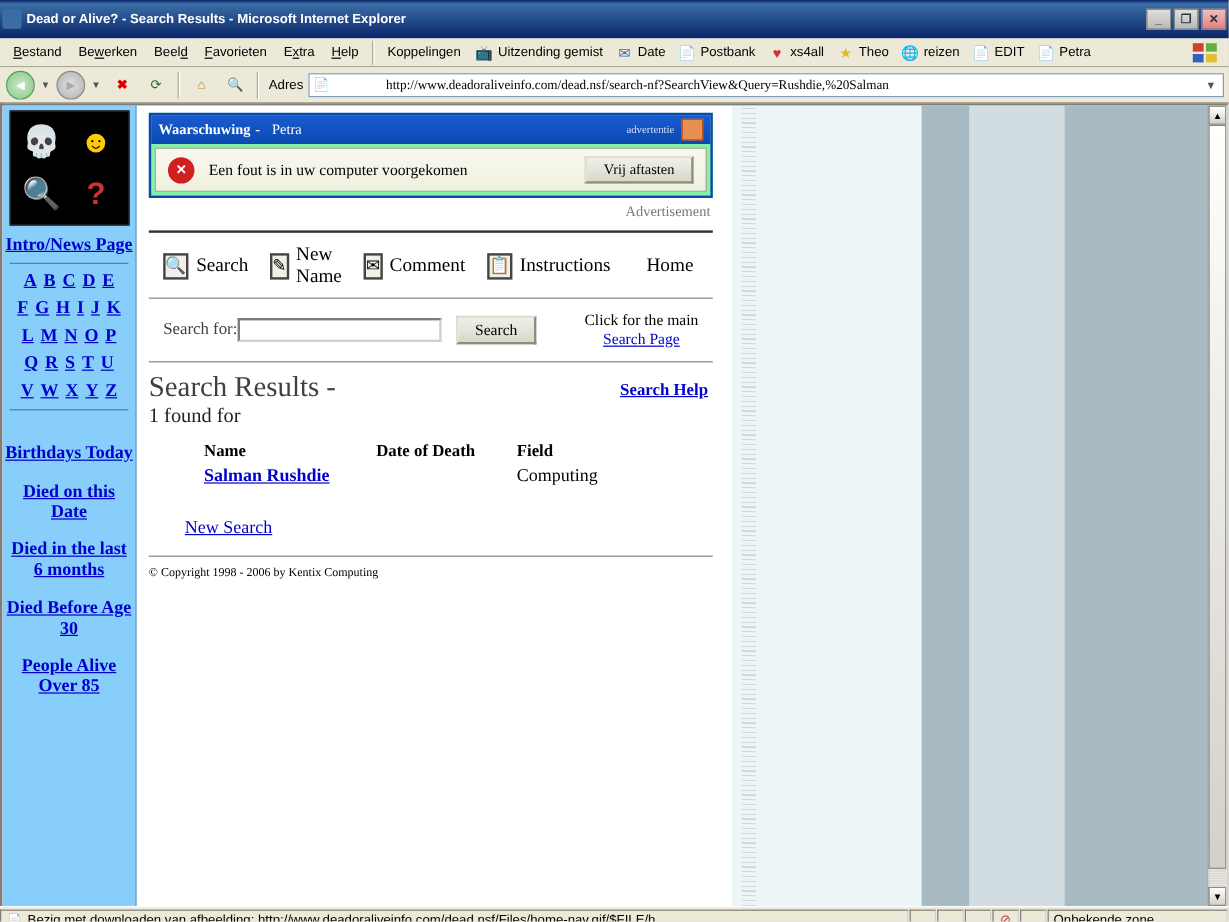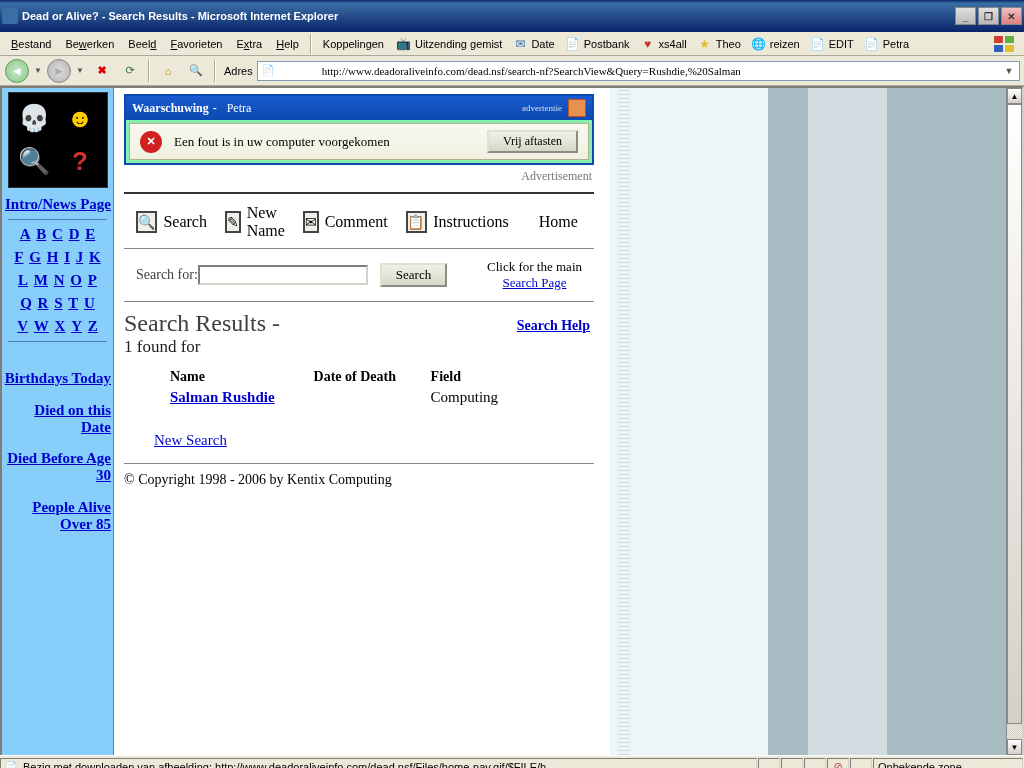--- a/index.html
+++ b/index.html
@@ -28,21 +28,21 @@
 .navbar .sep { width: 2px; height: 22px; border-left: 1px solid #aca899; border-right: 1px solid #fff; margin: 0 4px; }
 .navbar .adres { font-size: 11px; margin: 14px 4px; }
 .navbar .urlbar { flex: 1; height: 20px; background: white; border: 1px solid #7f9db9; display: flex; align-items: center; padding: 0 2px; }
 .navbar .urlbar .pageicon { width: 16px; height: 16px; margin-right: 2px; display: flex; align-items: center; justify-content: center; font-size: 11px; }
 .navbar .urlbar input { flex: 1; border: none; outline: none; font-size: 11px; font-family: Tahoma; padding-left: 44px; }
 .navbar .urlbar .dd { width: 16px; text-align: center; color: #555; font-size: 9px; }
 .content { height: 669px; display: flex; background: white; border: 2px inset #d4d0c8; border-bottom: none; overflow: hidden; position: relative; }
 .sidebar { width: 112px; background: #87cefa; border-right: 1px solid #4682b4; padding: 4px 2px; text-align: center; font-family: "Times New Roman", serif; }
 .logogrid { background: black; width: 100px; height: 96px; margin: 0 auto 8px; display: grid; grid-template-columns: 1fr 1fr; grid-template-rows: 1fr 1fr; gap: 4px; padding: 6px; border: 1px solid #333; }
 .logocell { display: flex; align-items: center; justify-content: center; font-size: 26px; }
-.sidelink { color: #0000cd; text-decoration: underline; font-size: 15px; font-weight: bold; display: block; margin: 3px 0; line-height: 1.15; text-align: right; }
+.sidelink { color: #0000cd; text-decoration: underline; font-size: 15px; font-weight: bold; display: block; margin: 3px 0; line-height: 1.15; }
 .sidebar hr { margin: 6px 4px; border: none; border-top: 1px solid #4682b4; }
 .alpharow { margin: 6px 0; font-size: 15px; font-weight: bold; }
 .alpharow a { color: #0000cd; text-decoration: underline; margin: 0 1px; }
 .mainarea { flex: 1; position: relative; background: white; }
 .bgstripes { position: absolute; top: 0; left: 0; right: 0; bottom: 0; display: flex; z-index: 0; }
 .stripe { height: 100%; }
 .zigzag { width: 12px; height: 100%; background: repeating-linear-gradient(0deg, #aebec5 0 1px, transparent 1px 4px); position: absolute; top: 0; left: 504px; z-index: 1; opacity: 0.5; }
 .maincontent { position: relative; z-index: 2; width: 490px; padding: 0; }
 .adbox { margin: 6px 10px 2px; border: 2px solid #0a4ab0; background: #86efac; }
 .adhead { background: linear-gradient(#1a5ad0, #0a4ab0); color: white; font-size: 12px; padding: 3px 6px; display: flex; align-items: center; font-family: Tahoma; font-weight: bold; }
@@ -68,21 +68,21 @@
 .reshead { padding: 6px 10px 10px; font-family: "Times New Roman", serif; position: relative; }
 .reshead .rtitle { color: #404040; font-size: 24px; }
 .reshead .rcount { font-size: 17px; color: #222; }
 .reshead .rhelp { position: absolute; right: 14px; top: 14px; color: #0000cd; text-decoration: underline; font-weight: bold; font-size: 14px; }
 .restable { width: 360px; margin-left: 48px; font-family: "Times New Roman", serif; font-size: 15px; border-collapse: collapse; }
 .restable th { text-align: left; font-weight: bold; padding: 2px 8px; font-size: 14px; }
 .restable td { padding: 2px 8px; }
 .restable a { color: #0000cd; text-decoration: underline; font-weight: bold; }
 .newsearch { margin: 24px 0 14px 40px; font-family: "Times New Roman", serif; font-size: 15px; }
 .newsearch a { color: #0000cd; text-decoration: underline; }
-.copyright { font-family: "Times New Roman", serif; font-size: 14px; padding: 6px 10px; }
+.copyright { font-family: "Times New Roman", serif; font-size: 10px; padding: 6px 10px; }
 .vscroll { width: 16px; background: #d4d0c8; border-left: 1px solid #888; display: flex; flex-direction: column; }
 .vscroll .sbtn { height: 16px; background: linear-gradient(#fff, #d4d0c8); border: 1px solid #888; display: flex; align-items: center; justify-content: center; font-size: 8px; }
 .vscroll .strack { flex: 1; background: repeating-conic-gradient(#d4d0c8 0 25%, #ece9e0 25% 50%) 0 0/2px 2px; position: relative; }
 .vscroll .sthumb { position: absolute; top: 0; left: 0; right: 0; height: 620px; background: linear-gradient(#fff, #d4d0c8); border: 1px solid #888; }
 .statusbar { height: 22px; background: #ece9d8; border-top: 1px solid #fff; display: flex; align-items: center; font-size: 11px; }
 .statusbar .spanel { border: 1px inset #d4d0c8; height: 18px; display: flex; align-items: center; padding: 0 4px; margin-right: 1px; }
 .statusbar .spanel.main { flex: 1; }
 .statusbar .spanel.small { width: 22px; justify-content: center; }
 .statusbar .spanel.zone { width: 150px; }
 .statusbar .sicon { width: 14px; height: 14px; margin-right: 4px; display: flex; align-items: center; justify-content: center; font-size: 10px; }
@@ -188,20 +188,21 @@
         <div class="alpharow"><a>A</a> <a>B</a> <a>C</a> <a>D</a> <a>E</a></div>
         <div class="alpharow"><a>F</a> <a>G</a> <a>H</a> <a>I</a> <a>J</a> <a>K</a></div>
         <div class="alpharow"><a>L</a> <a>M</a> <a>N</a> <a>O</a> <a>P</a></div>
         <div class="alpharow"><a>Q</a> <a>R</a> <a>S</a> <a>T</a> <a>U</a></div>
         <div class="alpharow"><a>V</a> <a>W</a> <a>X</a> <a>Y</a> <a>Z</a></div>
       </div>
     <hr>
     <div id="sidelinks">
         <a class="sidelink" style="margin-top: 28px;">Birthdays Today</a>
         <a class="sidelink" style="margin-top: 14px;">Died on this Date</a>
+        <a class="sidelink" style="margin-top: 14px;">Died in the last 6 months</a>
         <a class="sidelink" style="margin-top: 14px;">Died Before Age 30</a>
         <a class="sidelink" style="margin-top: 14px;">People Alive Over 85</a>
       </div>
   </div>
 
   <div class="mainarea">
     <div class="bgstripes">
       <div class="stripe" style="width:500px;background:#fff;"></div>
       <div class="stripe" style="width:160px;background:#ecf6f6;"></div>
       <div class="stripe" style="width:40px;background:#a8bbc2;"></div>

